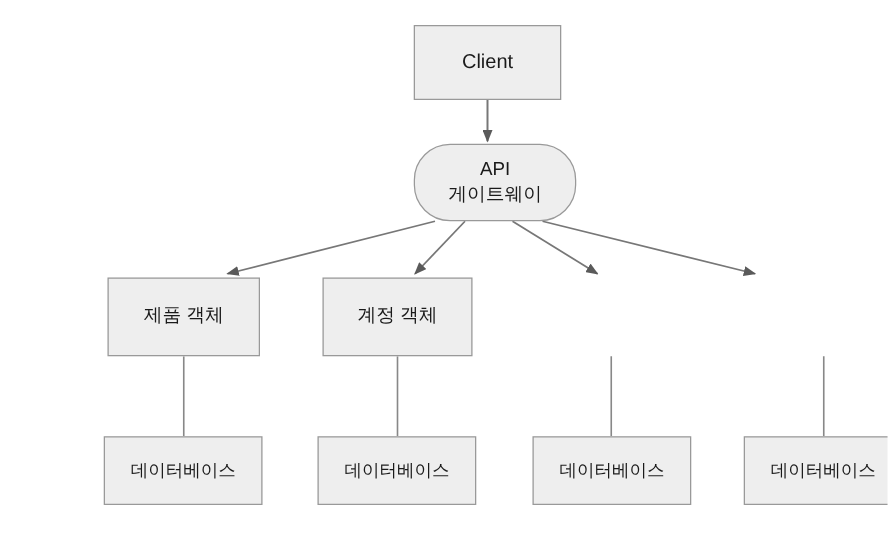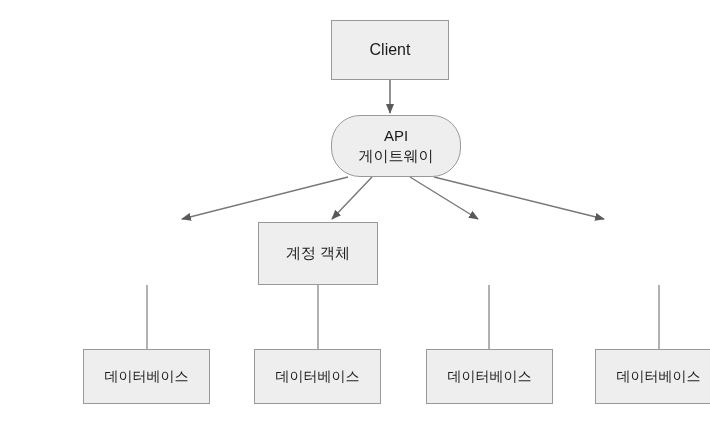--- a/index.html
+++ b/index.html
@@ -78,20 +78,23 @@
 
   <div class="node node-client" style="left:283px; top:20px; width:118px; height:60px;">
     <span class="node-label">Client</span>
   </div>
 
   <div class="node node-gateway" style="left:283px; top:115px; width:130px; height:62px;border-radius:29px;">
     <span class="node-label">API
 게이트웨이</span>
   </div>
 
+  <div class="node node-service" style="left:38px; top:222px; width:122px; height:63px;">
+    <span class="node-label">제품 객체</span>
+  </div>
 
   <div class="node node-service" style="left:210px; top:222px; width:120px; height:63px;">
     <span class="node-label">계정 객체</span>
   </div>
 
 
 
   <div class="node node-db" style="left:35px; top:349px; width:127px; height:55px;">
     <span class="node-label">데이터베이스</span>
   </div>

